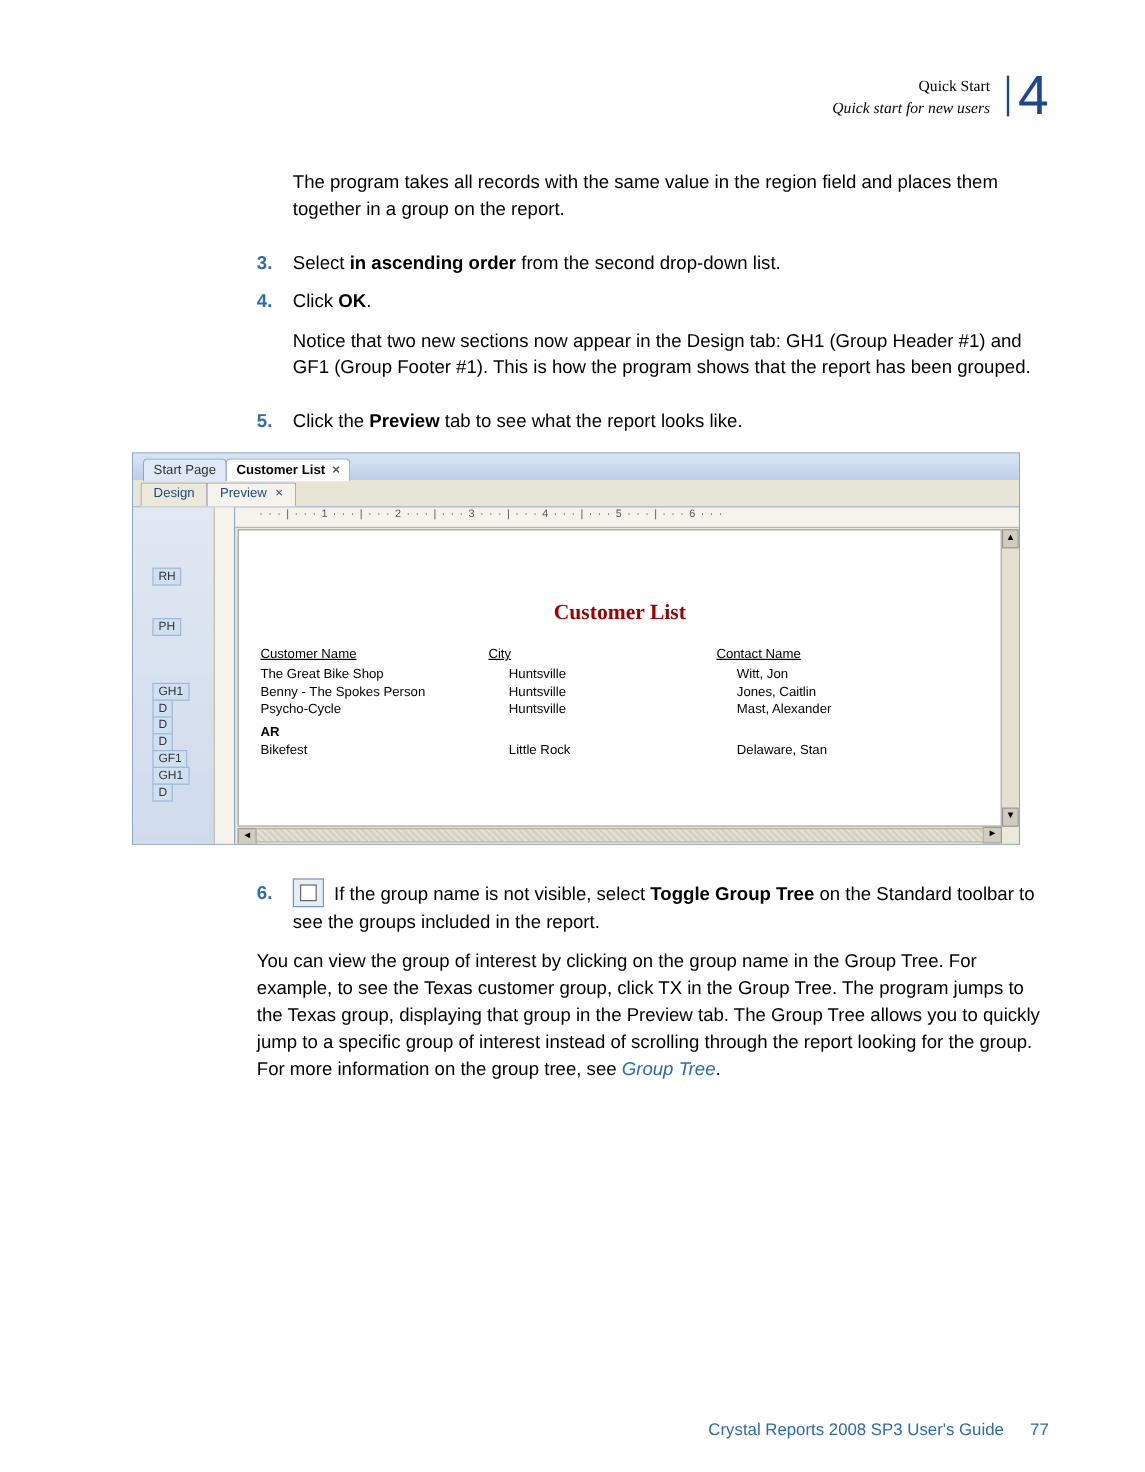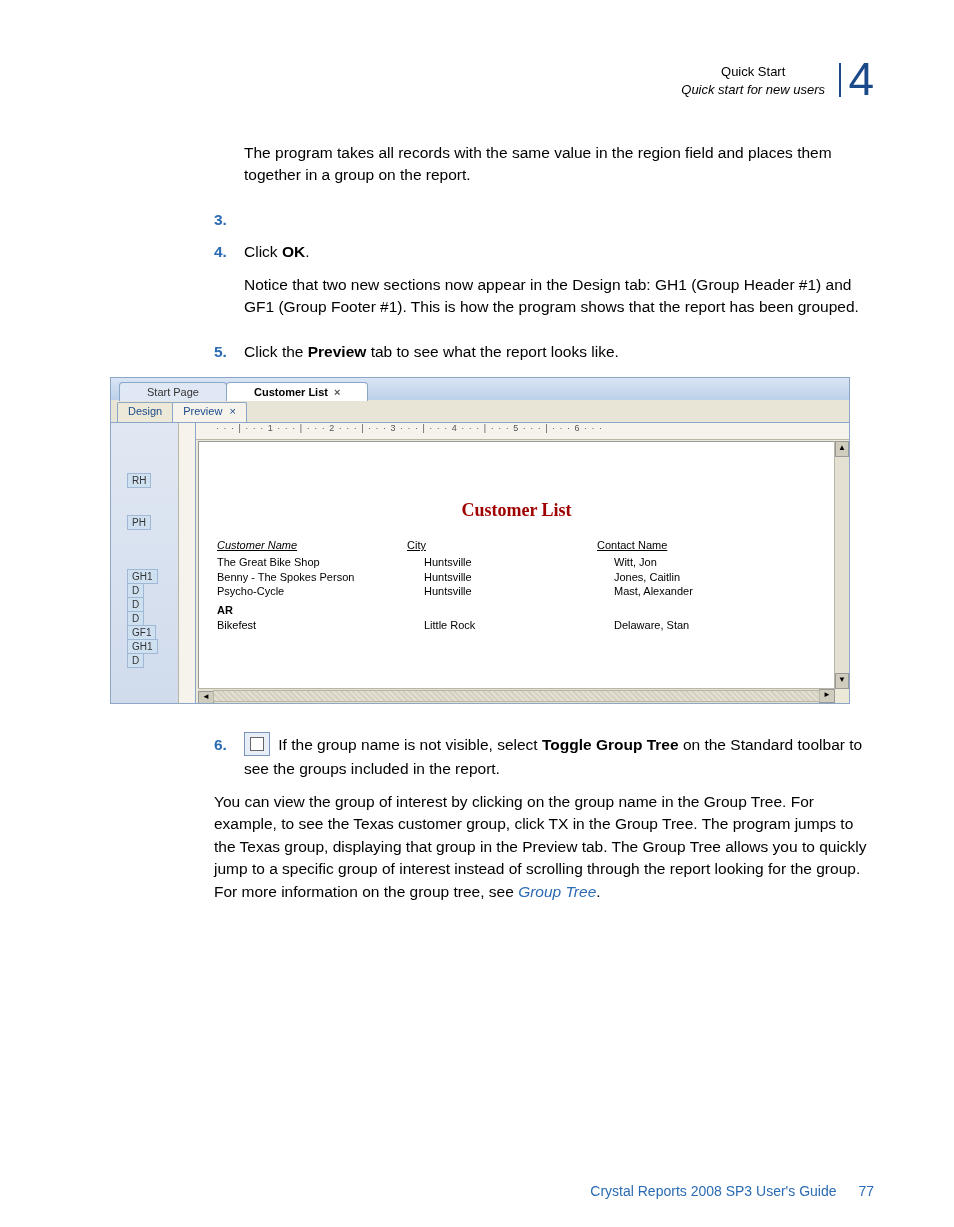--- a/index.html
+++ b/index.html
@@ -19,25 +19,26 @@
     position: relative;
   }
   .header {
     text-align: right;
     margin-bottom: 40px;
     position: relative;
     height: 44px;
   }
   .header-text {
     display: inline-block;
-    text-align: center;
+    text-align: right;
     vertical-align: middle;
     font-size: 13px;
     line-height: 1.4;
     margin-right: 4px;
+    font-family: Liberation Serif, serif;
   }
   .header-sub {
     font-style: italic;
   }
   .header-chapter {
     display: inline-block;
     font-family: "Arial Narrow", Arial, sans-serif;
     font-size: 46px;
     font-weight: 400;
     color: #1a4a89;
@@ -92,21 +93,21 @@
     font-size: 11px;
   }
   .ss-tabs-top {
     display:flex;
     align-items:flex-end;
     background: linear-gradient(#d9e5f5,#bcd0ea);
     height: 22px;
     padding-left: 8px;
   }
   .ss-tab {
-    padding: 3px 27px ;
+    padding: 3px 8px ;
     border:1px solid #8ba6c7;
     border-bottom:none;
     margin-right:-1px;
     background:#e8eef7;
     border-radius: 4px 4px 0 0;
     font-size:11px;
     position:relative;
     top:1px;
   }
   .ss-tab.inactive { color:#333; background:#dfe8f4; }
@@ -194,21 +195,21 @@
     font-size:18px;
     font-weight:bold;
     margin-top:58px;
   }
   .ss-cols {
     display:flex;
     margin: 18px 18px 4px 18px;
     font-size:11px;
   }
   .ss-cols > div { text-decoration:underline; }
-  .ss-col1 { width:190px;font-style:italic; }
+  .ss-col1 { width:190px; }
   .ss-col2 { width:190px; }
   .ss-col3 { flex:1; }
   .ss-grp {
     font-weight:bold;
     margin: 2px 18px;
     font-size:11px;
   }
   .ss-row {
     display:flex;
     margin: 0 18px;
@@ -279,20 +280,23 @@
       <span class="header-sub">Quick start for new users</span>
     </span>
     <span class="header-sep"></span>
     <span class="header-chapter">4</span>
   </div>
 
   <div class="content-block indented">The program takes all records with the same value in the region field and places them together in a group on the report.</div>
 
   <div class="step-row">
     <span class="step-num">3.</span>
+    <span>
+      <span>Select </span><span class="bold">in ascending order</span><span> from the second drop-down list.</span>
+    </span>
   </div>
 
 
   <div class="step-row">
     <span class="step-num">4.</span>
     <span>
       <span>Click </span><span class="bold">OK</span><span>.</span>
     </span>
   </div>
 

